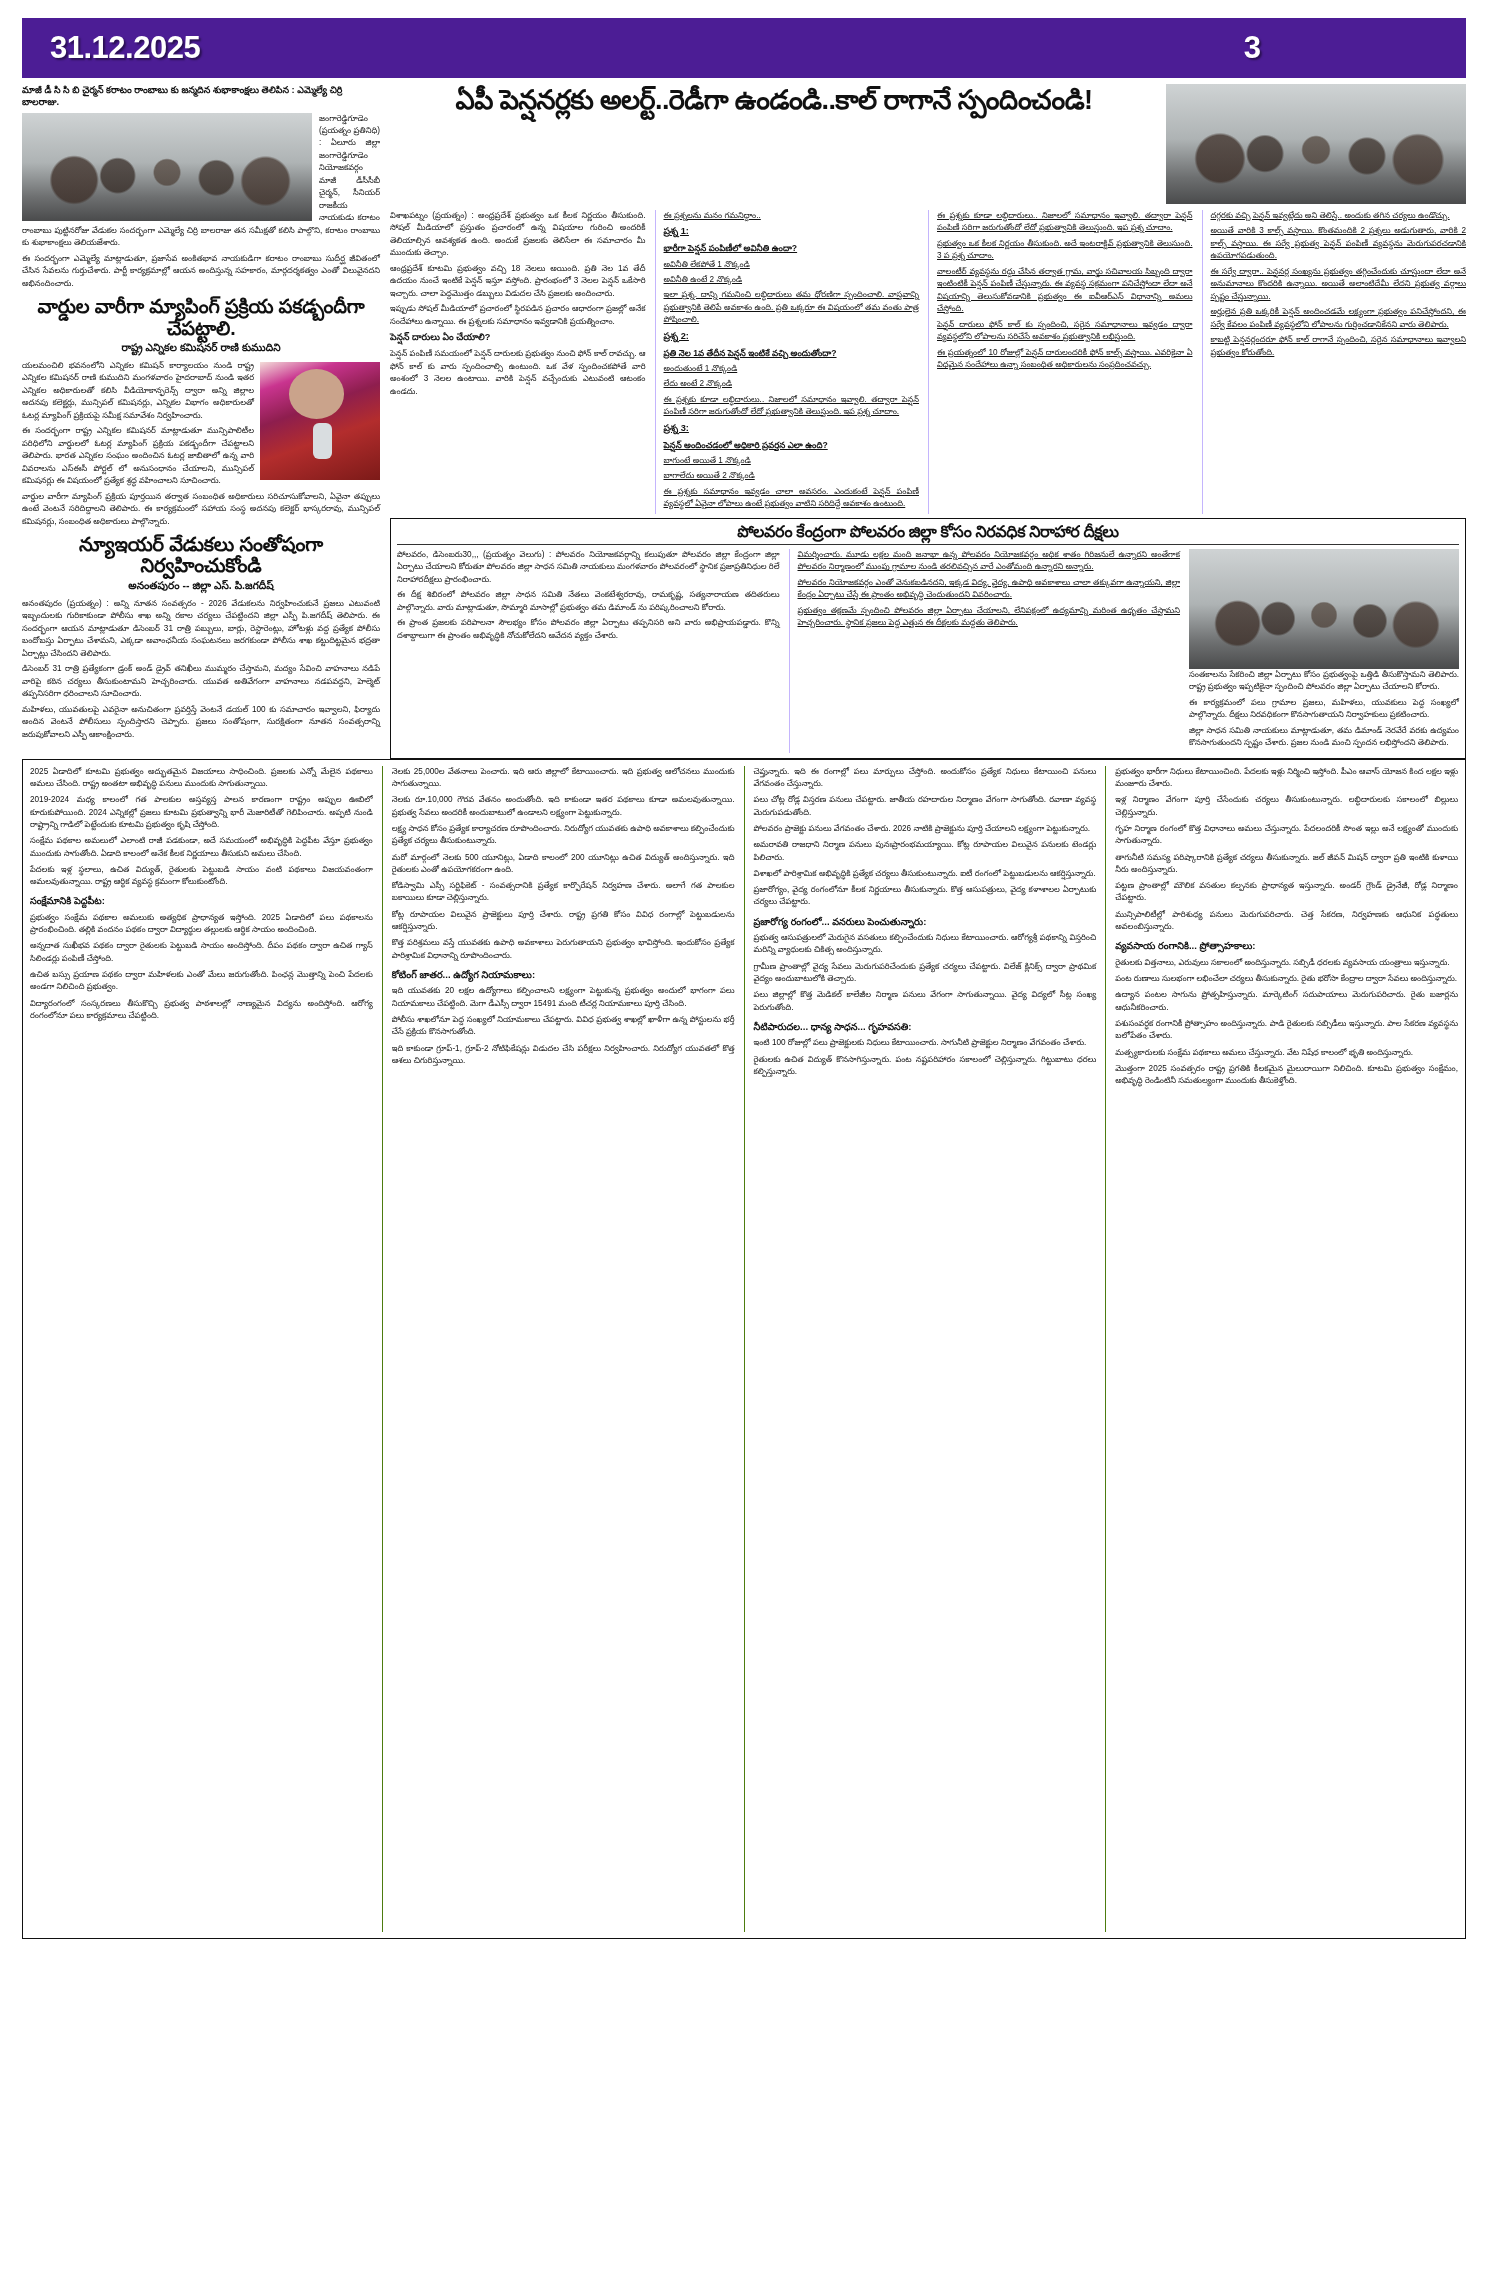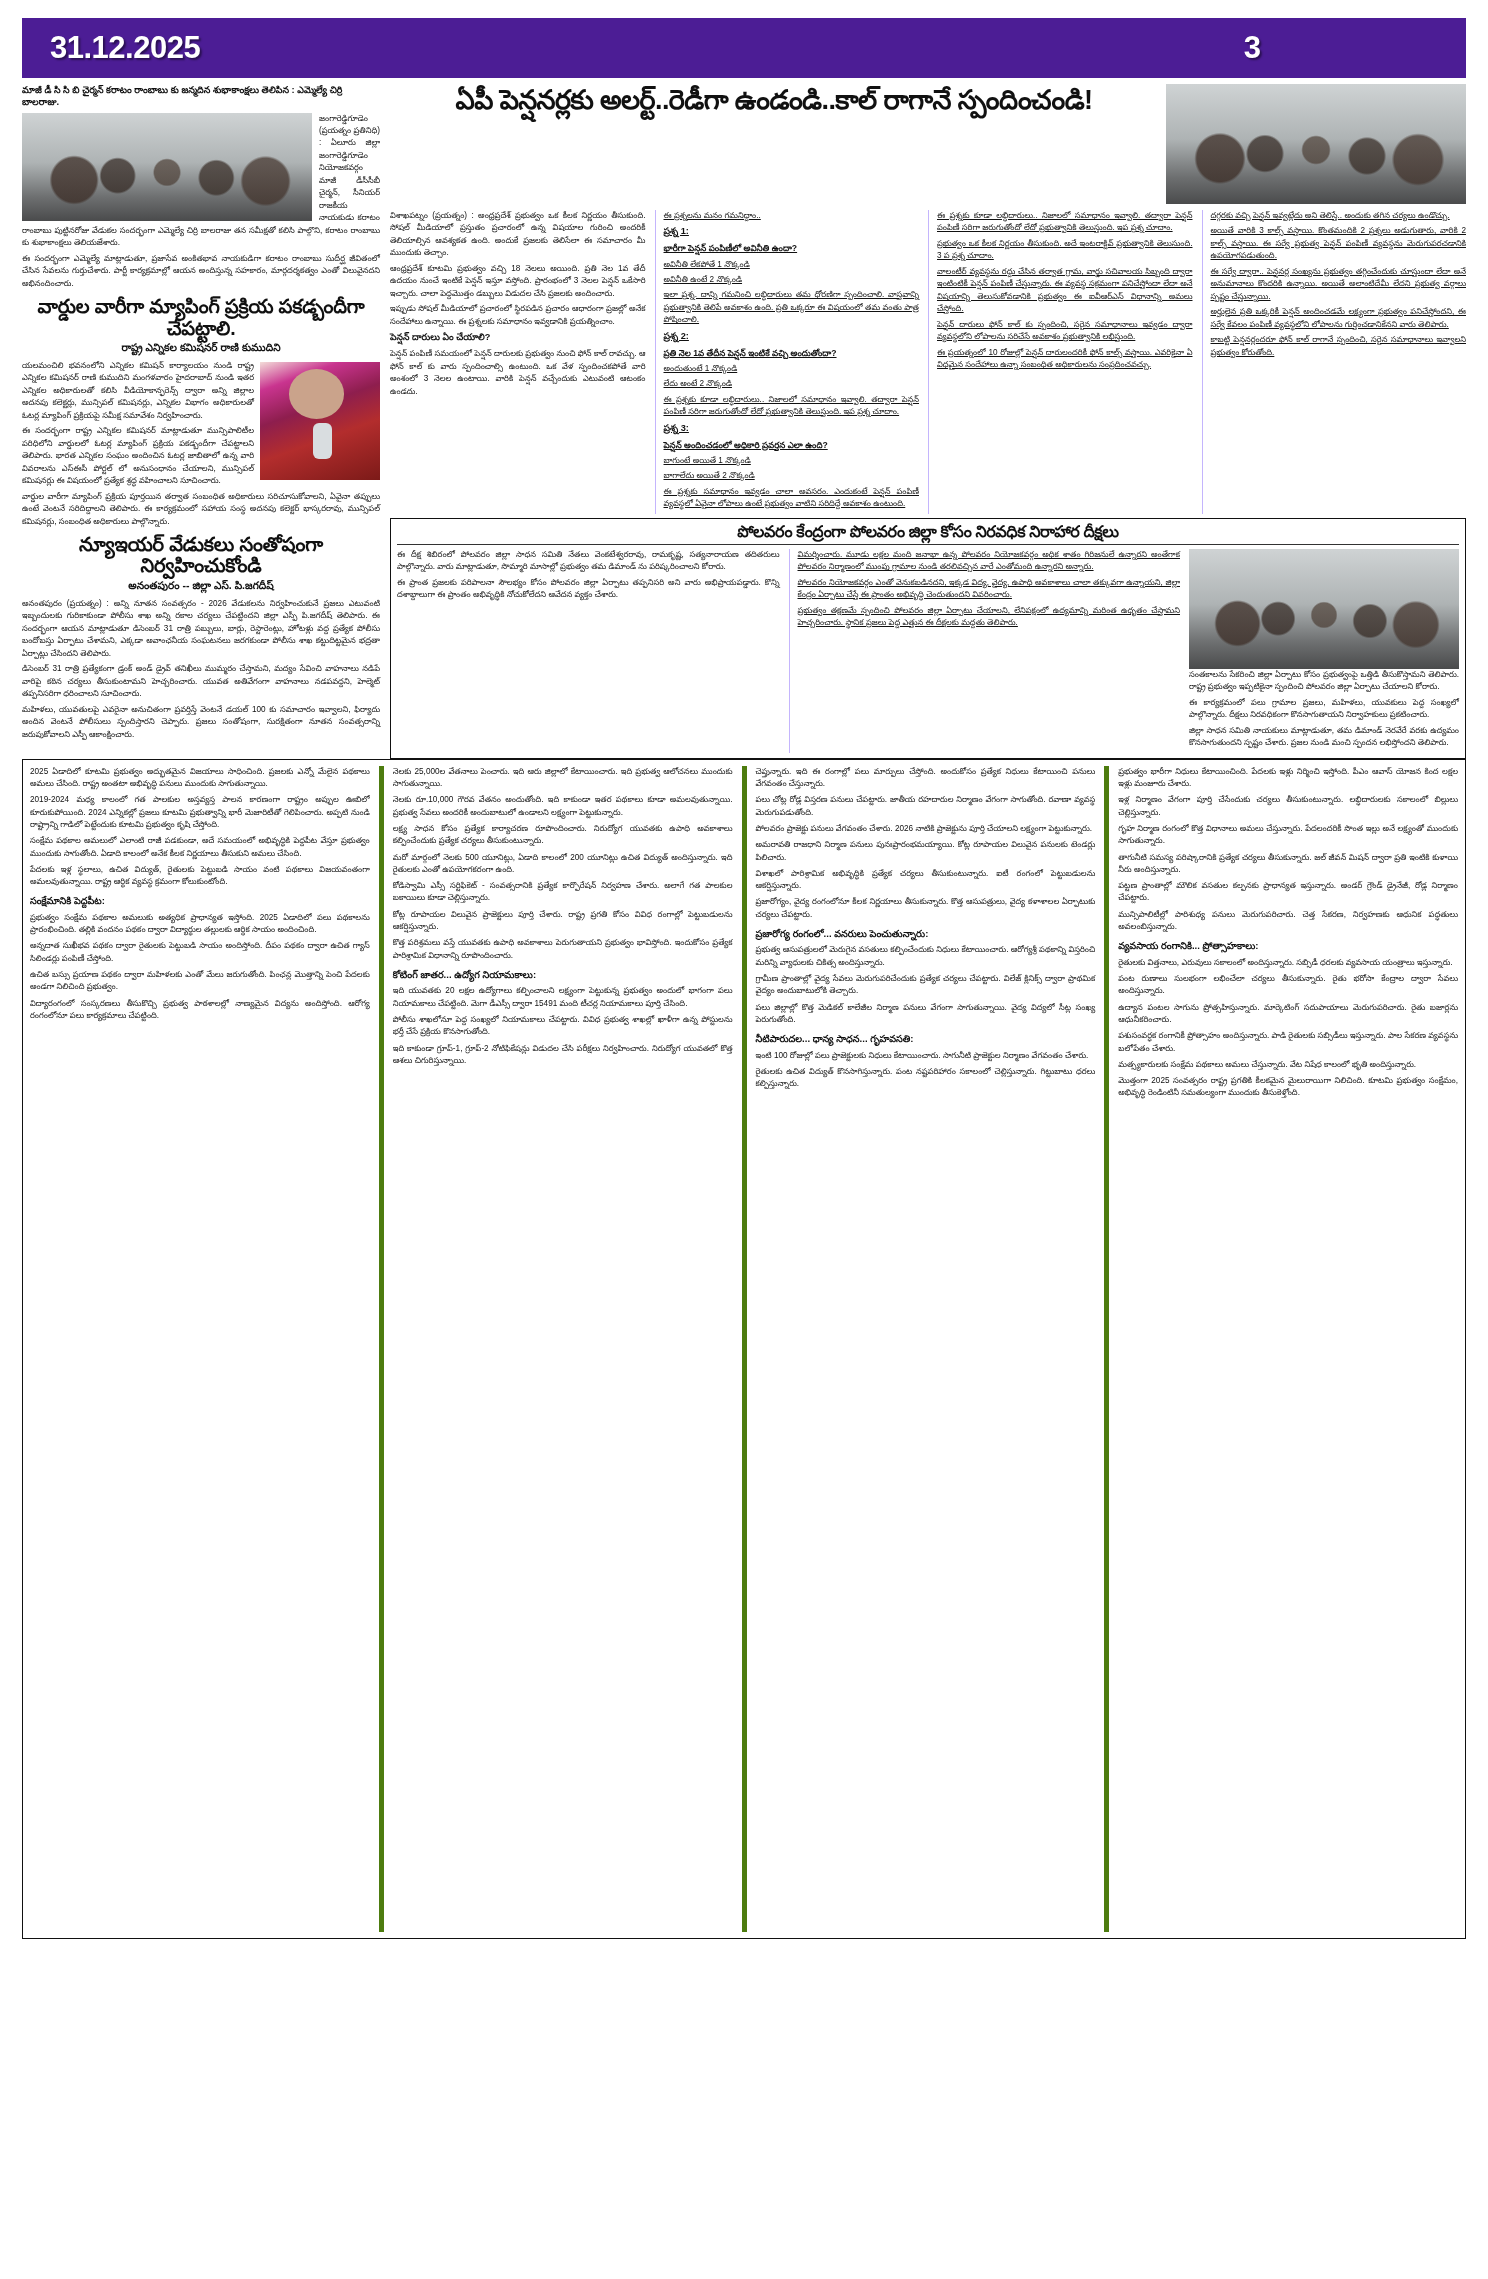--- a/index.html
+++ b/index.html
@@ -133,21 +133,21 @@
     overflow: hidden;
   }
   .bottom-grid { display:flex; gap:9px; height:100%; }
   .bottom-grid .bcol {
     flex: 1;
     font-size: 8.2px;
     line-height:1.5;
     text-align: justify;
     position:relative;
   }
-  .bottom-grid .bcol + .bcol { border-left: 5px solid #4d7c0f; padding-left: 9px; }
+  .bottom-grid .bcol + .bcol { border-left: 1px solid #4d7c0f; padding-left: 9px; }
   .bcol p { margin:0 0 4px 0; }
   .bcol h4 {
     margin: 6px 0 3px 0; font-size: 9.6px; font-weight:bold; text-align:left;
   }
 
   
   .vsep { border-left:1px solid #c4b5fd;text-decoration:underline; }
   .pad-l { padding-left:8px; }
 </style>
 </head>
@@ -241,20 +241,21 @@
           <p>అర్హులైన ప్రతి ఒక్కరికీ పెన్షన్ అందించడమే లక్ష్యంగా ప్రభుత్వం పనిచేస్తోందని, ఈ సర్వే కేవలం పంపిణీ వ్యవస్థలోని లోపాలను గుర్తించడానికేనని వారు తెలిపారు.</p>
           <p>కాబట్టి పెన్షనర్లందరూ ఫోన్ కాల్ రాగానే స్పందించి, సరైన సమాధానాలు ఇవ్వాలని ప్రభుత్వం కోరుతోంది.</p>
         </div>
       </div>
 
       <div class="banner-box">
         <div class="banner-head">పోలవరం కేంద్రంగా పోలవరం జిల్లా కోసం నిరవధిక నిరాహార దీక్షలు</div>
         <div class="hrule-thin"></div>
         <div style="display:flex; gap:9px;">
           <div class="body-col" style="flex:1;">
+            <p>పోలవరం, డిసెంబరు30,,, (ప్రయత్నం వెలుగు) : పోలవరం నియోజకవర్గాన్ని కలుపుతూ పోలవరం జిల్లా కేంద్రంగా జిల్లా ఏర్పాటు చేయాలని కోరుతూ పోలవరం జిల్లా సాధన సమితి నాయకులు మంగళవారం పోలవరంలో స్థానిక ప్రజాప్రతినిధుల రిలే నిరాహారదీక్షలు ప్రారంభించారు.</p>
             <p>ఈ దీక్ష శిబిరంలో పోలవరం జిల్లా సాధన సమితి నేతలు వెంకటేశ్వరరావు, రామకృష్ణ, సత్యనారాయణ తదితరులు పాల్గొన్నారు. వారు మాట్లాడుతూ, సొమ్మారి మాసాల్లో ప్రభుత్వం తమ డిమాండ్ ను పరిష్కరించాలని కోరారు.</p>
             <p>ఈ ప్రాంత ప్రజలకు పరిపాలనా సౌలభ్యం కోసం పోలవరం జిల్లా ఏర్పాటు తప్పనిసరి అని వారు అభిప్రాయపడ్డారు. కొన్ని దశాబ్దాలుగా ఈ ప్రాంతం అభివృద్ధికి నోచుకోలేదని ఆవేదన వ్యక్తం చేశారు.</p>
           </div>
           <div class="body-col vsep pad-l" style="flex:1;">
             <p>విమర్శించారు. మూడు లక్షల మంది జనాభా ఉన్న పోలవరం నియోజకవర్గం అధిక శాతం గిరిజనులే ఉన్నారని అంతేగాక పోలవరం నిర్మాణంలో ముంపు గ్రామాల నుండి తరలివచ్చిన వారే ఎంతోమంది ఉన్నారని అన్నారు.</p>
             <p>పోలవరం నియోజకవర్గం ఎంతో వెనుకబడినదని, ఇక్కడ విద్య, వైద్య, ఉపాధి అవకాశాలు చాలా తక్కువగా ఉన్నాయని, జిల్లా కేంద్రం ఏర్పాటు చేస్తే ఈ ప్రాంతం అభివృద్ధి చెందుతుందని వివరించారు.</p>
             <p>ప్రభుత్వం తక్షణమే స్పందించి పోలవరం జిల్లా ఏర్పాటు చేయాలని, లేనిపక్షంలో ఉద్యమాన్ని మరింత ఉధృతం చేస్తామని హెచ్చరించారు. స్థానిక ప్రజలు పెద్ద ఎత్తున ఈ దీక్షలకు మద్దతు తెలిపారు.</p>
           </div>
           <div style="width:270px;">
             <div class="photo" style="width:270px;height:120px;

